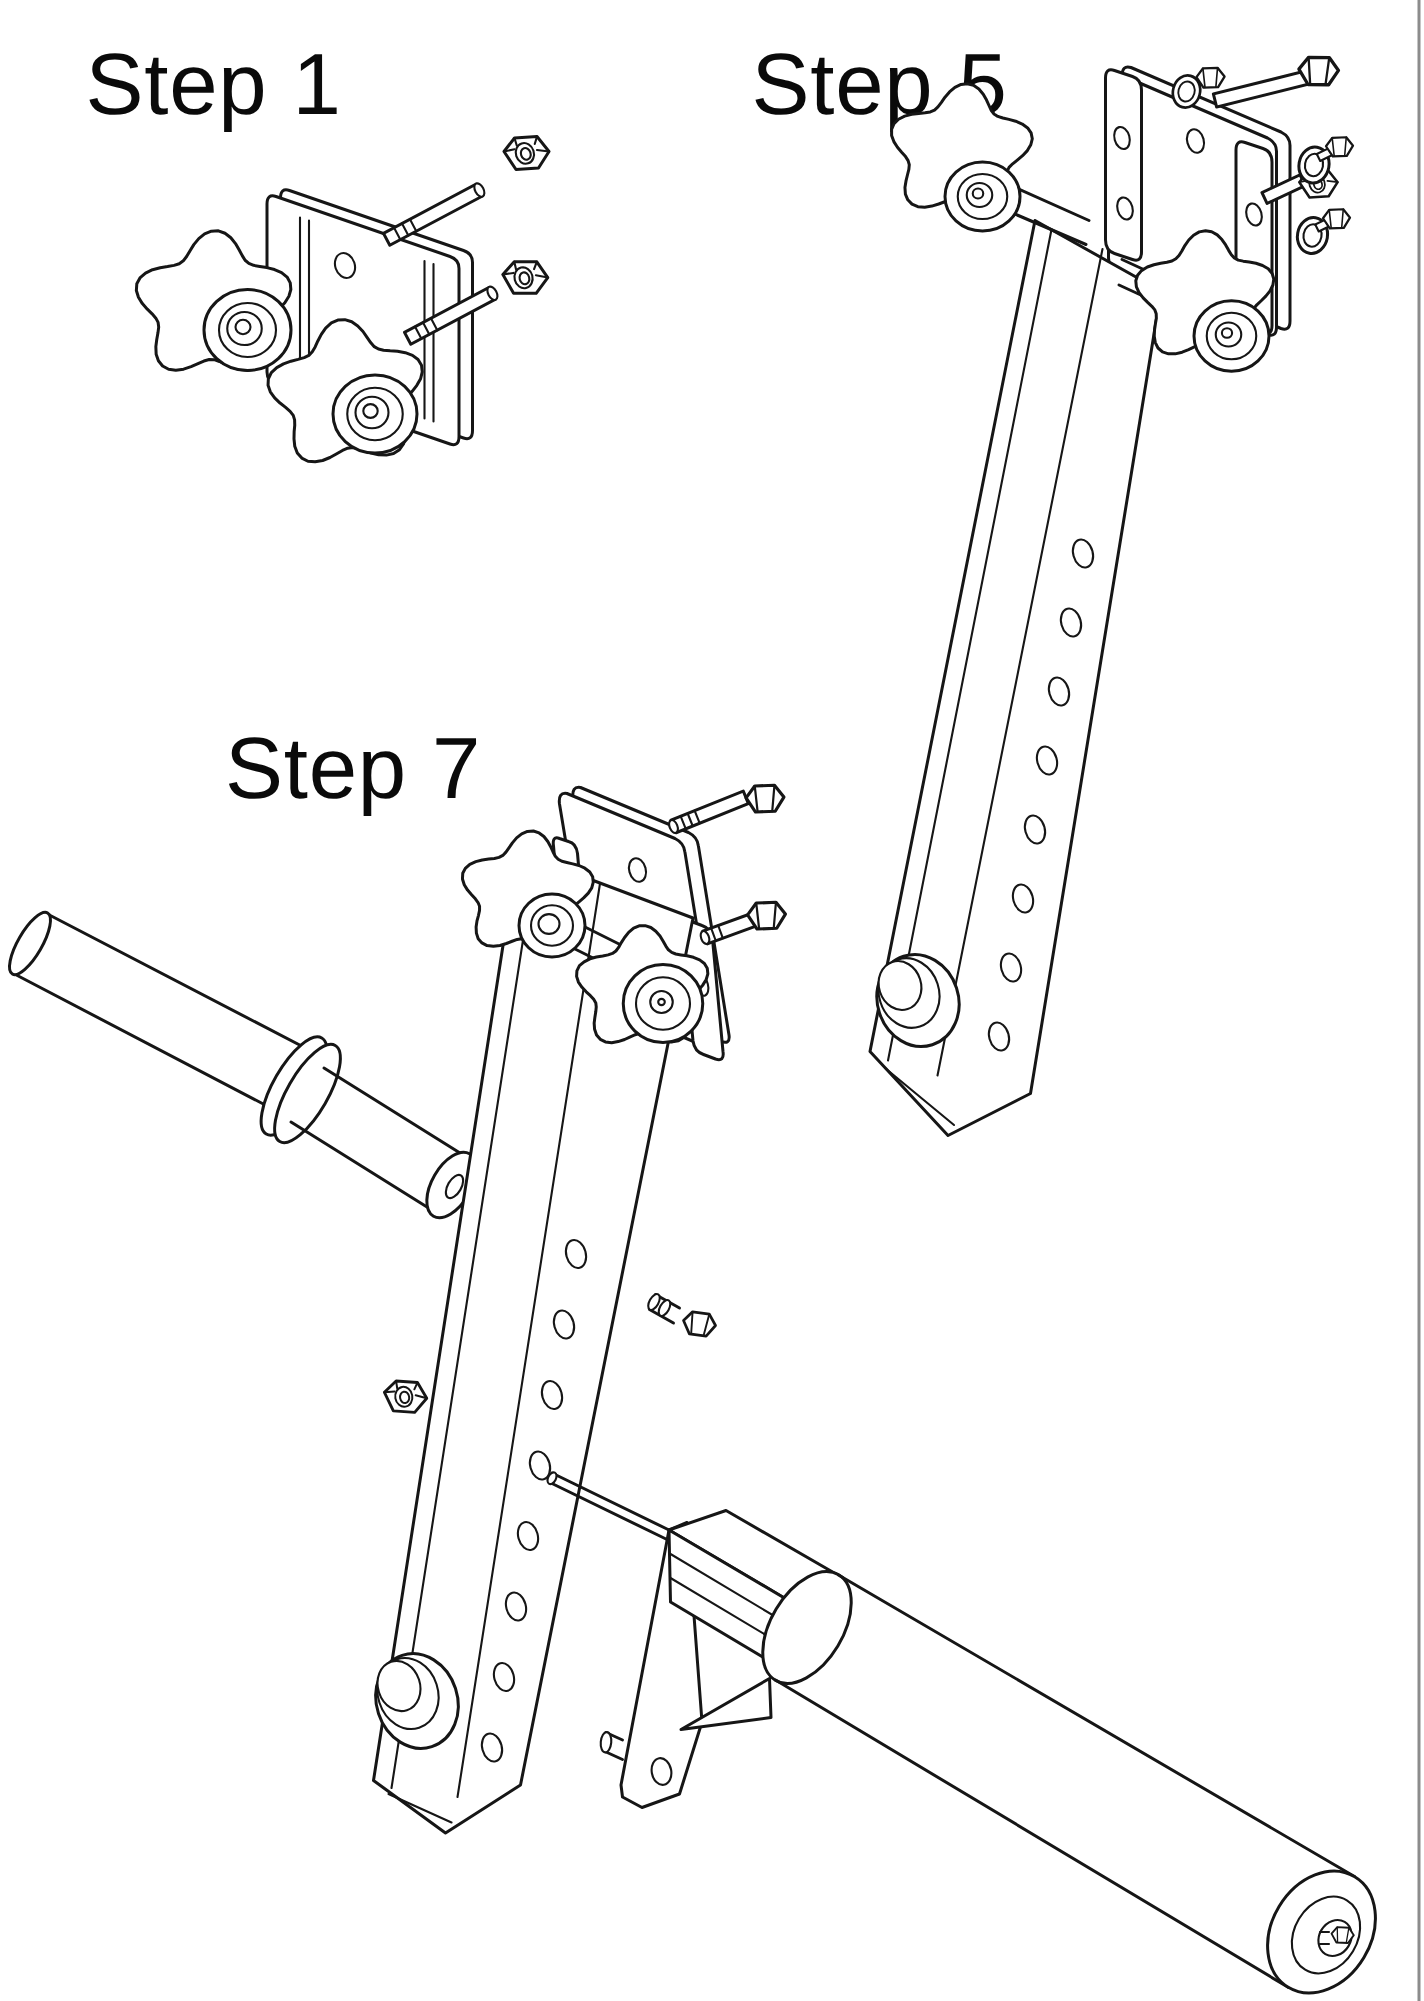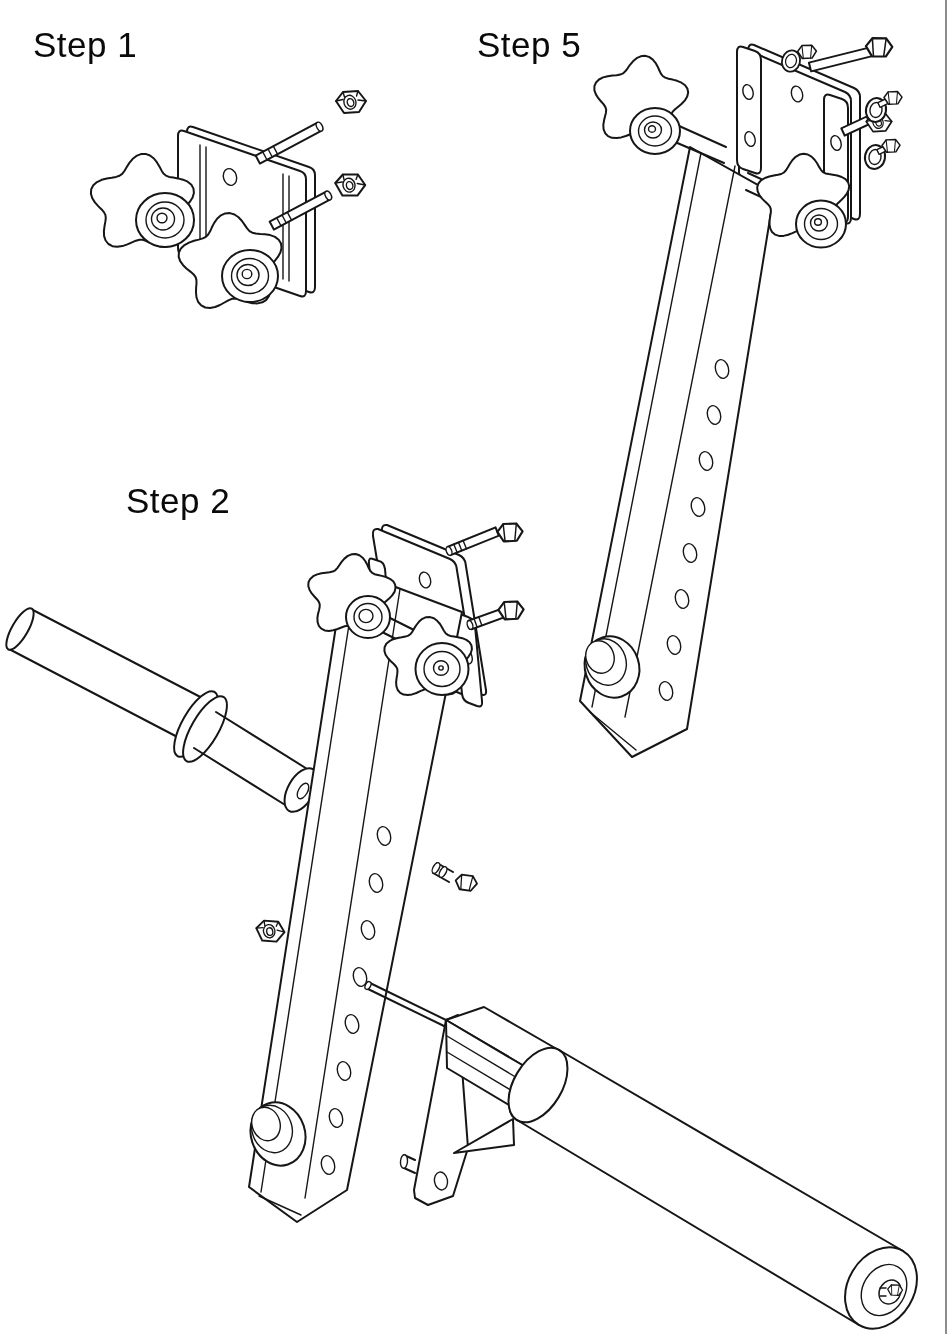--- a/index.html
+++ b/index.html
@@ -8,39 +8,39 @@
     --edge:#8c8c8c;
   }
   html,body{margin:0;padding:0;}
   body{
     width:949px;height:1334px;position:relative;overflow:hidden;
     background:var(--bg);
     font-family:"Liberation Sans", sans-serif;
   }
   .step-label{
     position:absolute;
-    font-size:35px;line-height:1.05;color:#0a0a0a;
-    letter-spacing:0.5px;white-space:nowrap;
+    font-size:58px;line-height:1.05;color:#0a0a0a;
+    letter-spacing:0.5px;white-space:nowrap;margin-left:24px;
   }
   #diagram{position:absolute;left:0;top:0;}
   
   #diagram .p{fill:#fff;stroke:var(--line);stroke-width:2;stroke-linejoin:round;stroke-linecap:round;}
   #diagram .ln{fill:none;stroke:var(--line);stroke-width:2;stroke-linejoin:round;stroke-linecap:round;}
   #diagram .d{stroke-width:1.4;}
   .right-border{
     position:absolute;top:0;left:945px;width:2px;height:1334px;
     background:var(--edge);
   }
 </style>
 </head>
 <body style="--bg: #ffffff; --line: #161616; --edge: #8c8c8c;">
 
 <div class="step-label" style="left:33px;top:27px">Step 1</div>
 <div class="step-label" style="left:477px;top:27px">Step 5</div>
-<div class="step-label" style="left:126px;top:483px">Step 2</div>
+<div class="step-label" style="left:126px;top:483px">Step 7</div>
 
 <svg id="diagram" width="949" height="1334" viewBox="0 0 949 1334">
   <defs>
     <g id="hexnut">
       <path class="p" d="M -15,-3 L -8,-12 L 7,-13 L 15,-3 L 8,8 L -7,9 Z"></path>
       <path class="ln d" d="M -15,-3 L -8,-4.5 M 15,-3 L 7,-4 M -8,-12 L -6.5,-7 M 7,-13 L 5.5,-8"></path>
       <ellipse class="p d" cx="-0.5" cy="-2" rx="6" ry="7" transform="rotate(-18)"></ellipse>
       <ellipse class="p d" cx="0" cy="-1.5" rx="3.2" ry="4" transform="rotate(-18)"></ellipse>
     </g>
     <g id="hexhead">

